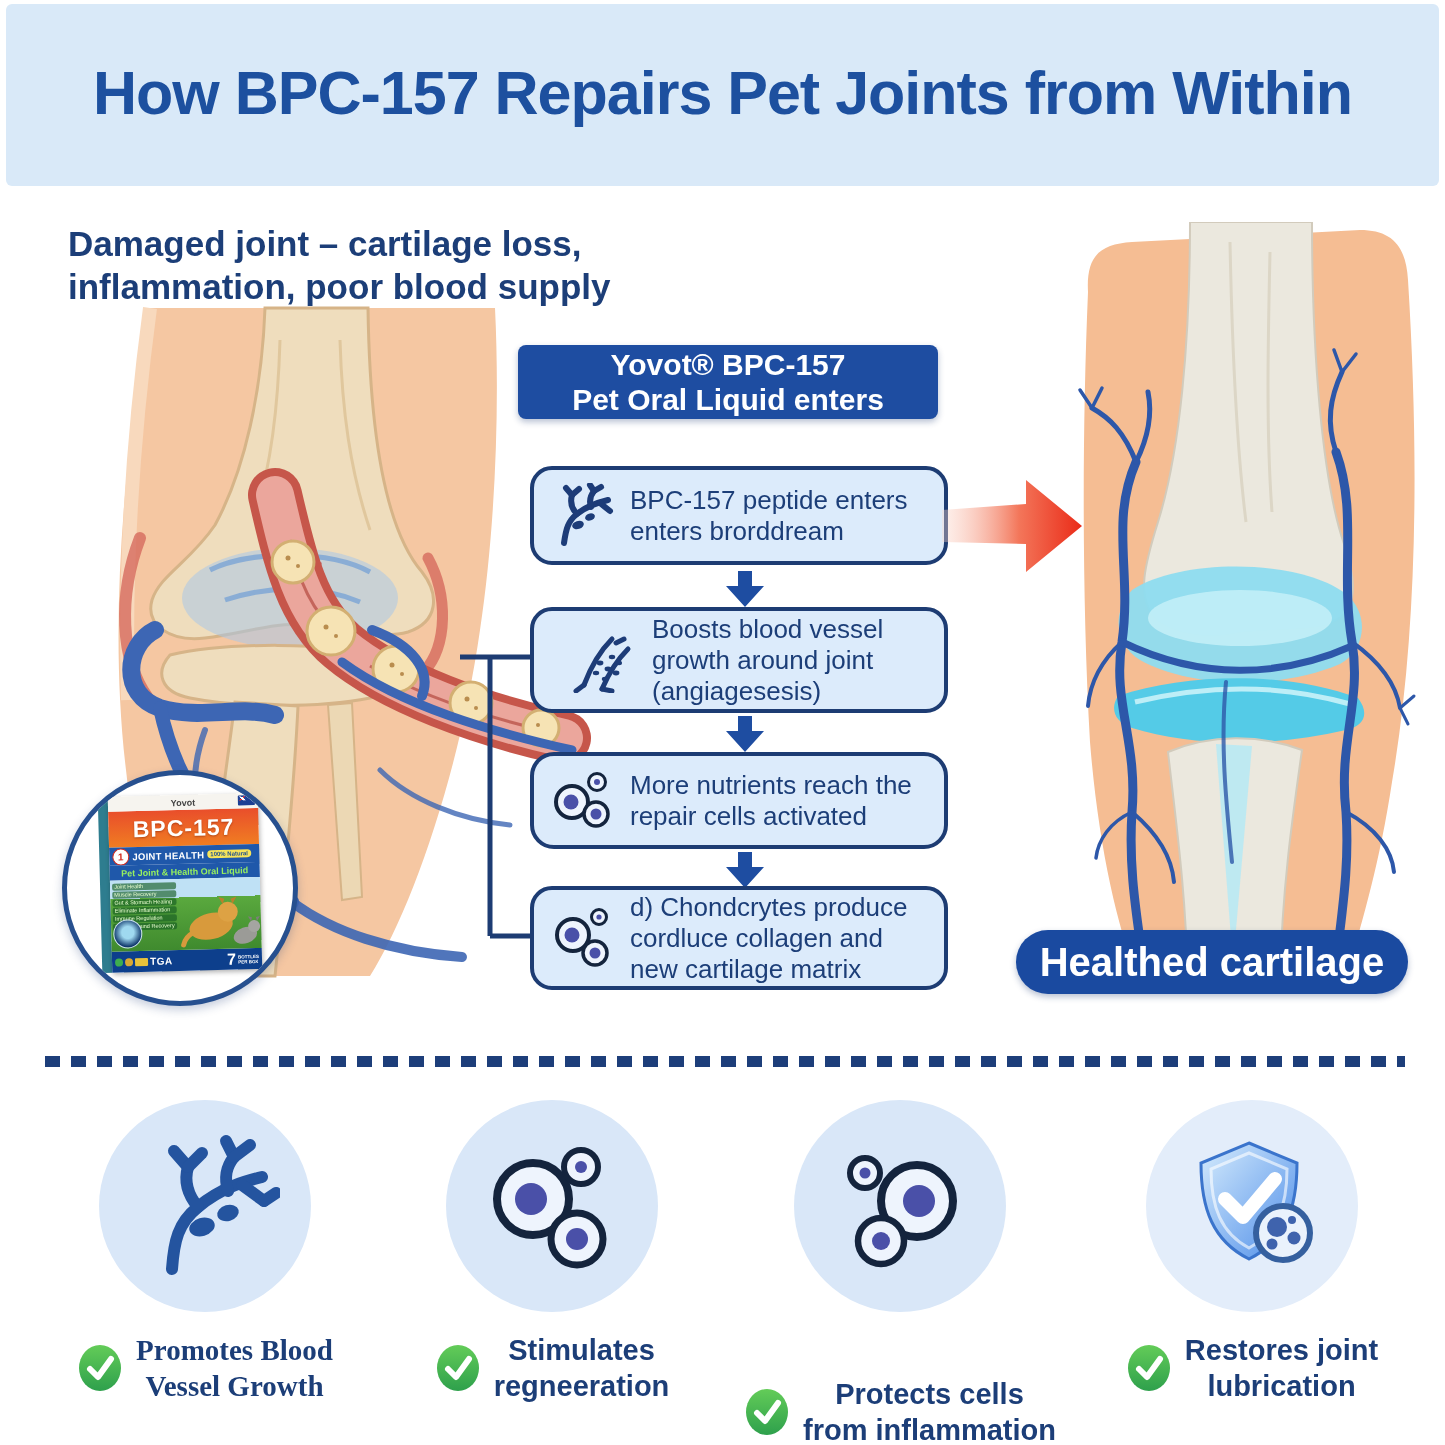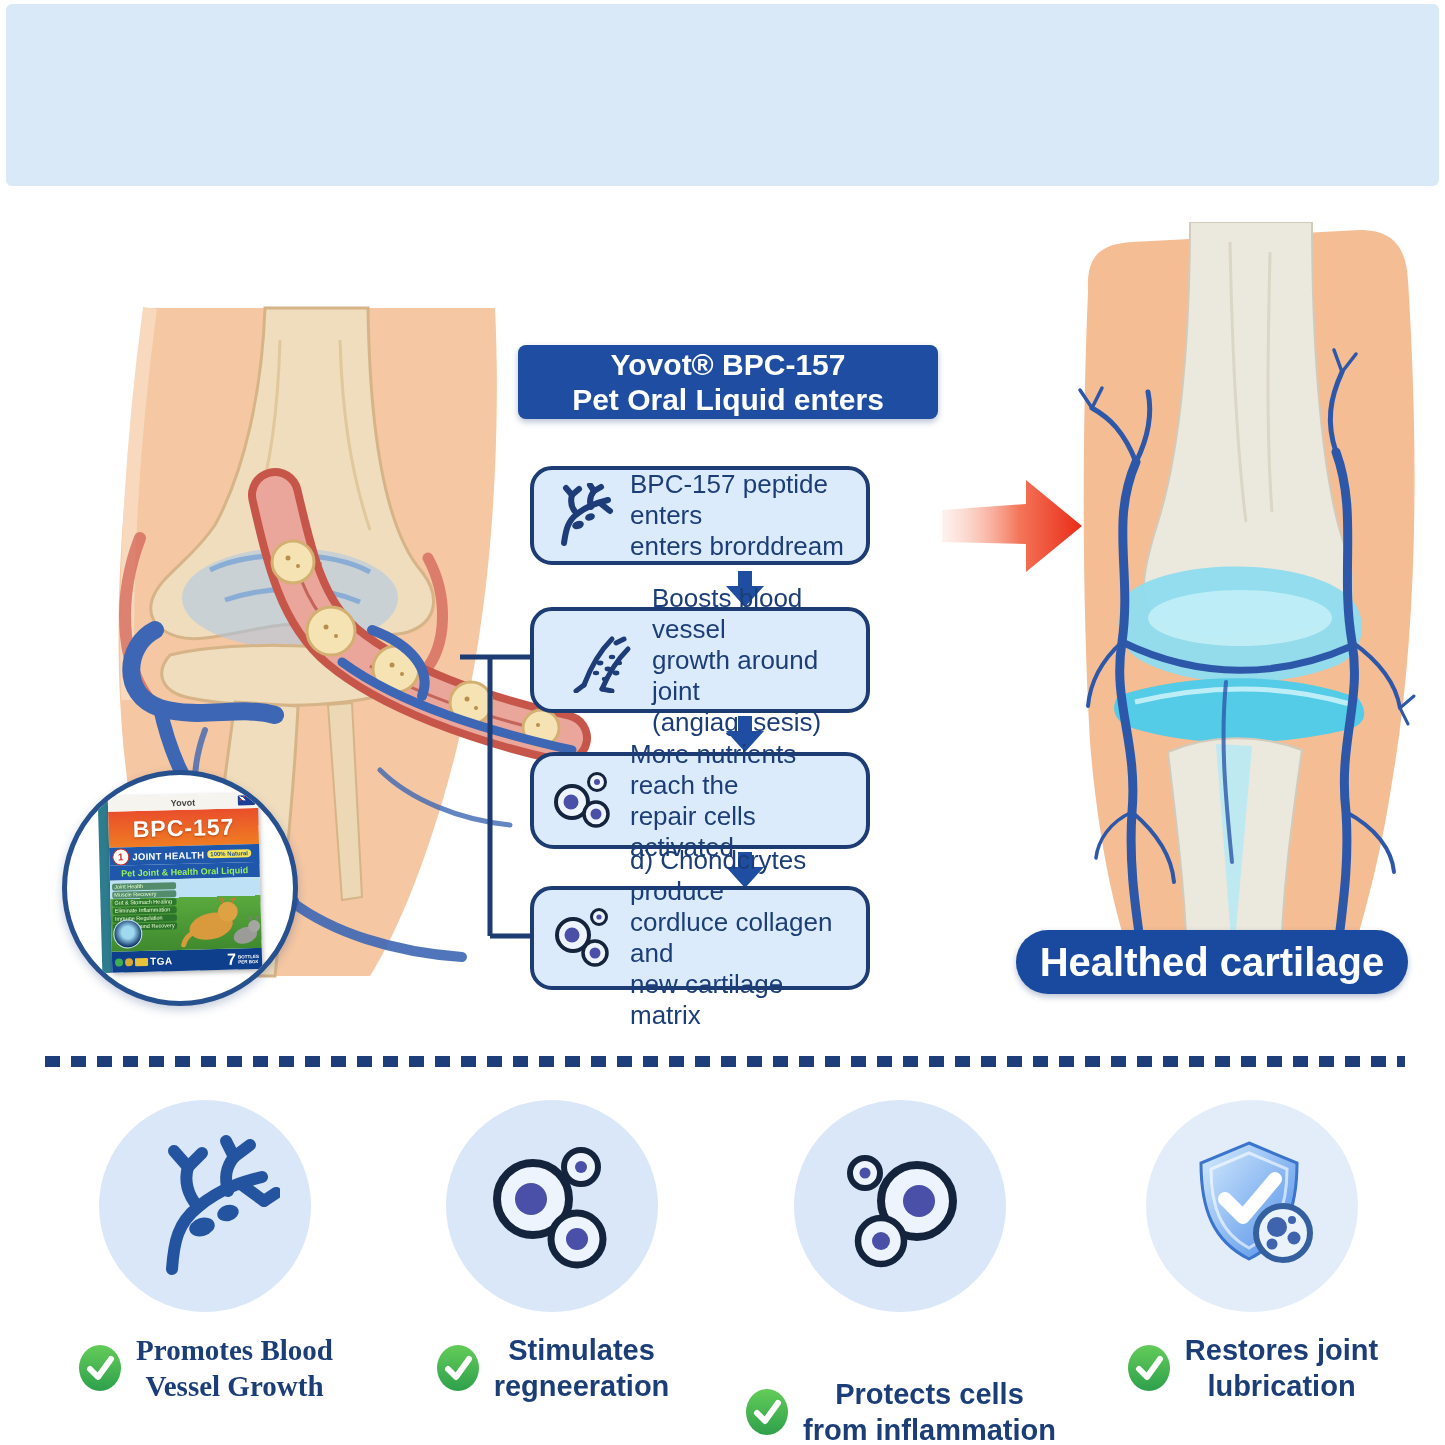--- a/index.html
+++ b/index.html
@@ -55,21 +55,21 @@
   .chip-yellow{width:13px;height:8px;background:#e8c23a;border-radius:1px;flex:0 0 auto;}
   .pbox-tga{font-size:10px;font-weight:bold;color:#fff;letter-spacing:.5px;}
   .pbox-count{font-size:16px;font-weight:bold;color:#fff;margin-left:auto;}
   .pbox-count-label{font-size:4.5px;line-height:5px;color:#fff;font-weight:bold;}
 
   
   .flow-header{position:absolute;left:518px;top:345px;width:420px;height:74px;background:#1e4da1;
                border-radius:8px;color:#ffffff;font-size:30px;font-weight:bold;line-height:35px;
                display:flex;align-items:center;justify-content:center;text-align:center;
                box-shadow:0 3px 6px rgba(20,50,110,.3);}
-  .step-box{position:absolute;left:530px;width:340px;background:#dcebfb;border:4px solid #1d3c73;
+  .step-box{position:absolute;left:530px;width:418px;background:#dcebfb;border:4px solid #1d3c73;
             border-radius:22px;display:flex;align-items:center;gap:12px;padding:0 14px;box-sizing:border-box;}
   .step-icon{flex:0 0 70px;display:flex;align-items:center;justify-content:center;}
   .step-text{font-size:26px;line-height:31px;color:#1c3e78;font-weight:500;}
   #step1{top:466px;height:99px;}
   #step2{top:607px;height:106px;padding-left:36px;}
   #step3{top:752px;height:97px;border-radius:24px;}
   #step4{top:886px;height:104px;}
   .down-arrow{position:absolute;left:726px;width:38px;height:36px;}
   #arrow1{top:571px;} #arrow2{top:716px;} #arrow3{top:852px;}
   .bracket{position:absolute;left:455px;top:642px;}
@@ -93,21 +93,24 @@
   #bl1{left:35px;font-family:Liberation Serif, serif;} #bl2{left:382px;} #bl3{left:730px;margin-top:44px;} #bl4{left:1082px;}
   .benefit-text{font-size:29px;line-height:36px;font-weight:bold;color:#1c3e78;text-align:center;}
   .check-badge{flex:0 0 46px;}
 </style>
 </head>
 <body>
 
 <div id="canvas">
 
   <div class="header-band"></div>
-
+  <div class="page-title">How BPC-157 Repairs Pet Joints from Within</div>
+
+  <div class="damaged-heading pre">Damaged joint – cartilage loss,
+inflammation, poor blood supply</div>
 
   <svg class="left-illus" width="580" height="690" viewBox="0 0 580 690">
     <path d="M110,8 C85,150 68,320 86,470 C96,560 112,630 130,676 L330,676 C372,610 420,470 440,330 C455,230 460,110 455,8 Z" fill="#f5c7a2"></path>
     <path d="M110,8 C95,120 84,260 88,400" stroke="#f8d9bd" stroke-width="14" fill="none"></path>
 
     <path d="M225,8 C222,90 205,170 175,225 C150,262 120,275 112,300 C105,325 130,342 165,338 C205,333 235,322 262,325 C300,328 340,340 368,332 C398,322 400,295 382,272 C350,235 330,150 328,8 Z" fill="#efddbd" stroke="#d6b488" stroke-width="3"></path>
     <path d="M240,40 C238,110 230,170 215,215 M300,40 C302,110 310,170 330,230" stroke="#e0c79d" stroke-width="3" fill="none"></path>
 
     <path d="M100,238 C78,295 80,360 108,398" stroke="#d66a5e" stroke-width="12" fill="none" opacity="0.8" stroke-linecap="round"></path>
     <path d="M388,258 C408,295 408,345 384,372" stroke="#d66a5e" stroke-width="11" fill="none" opacity="0.8" stroke-linecap="round"></path>

